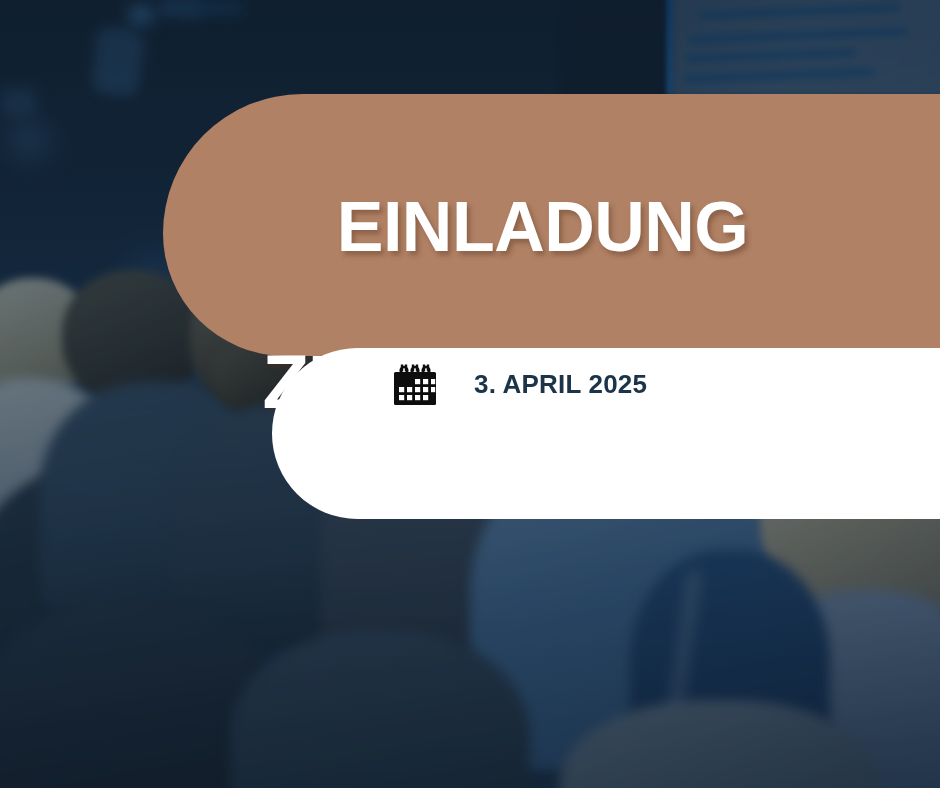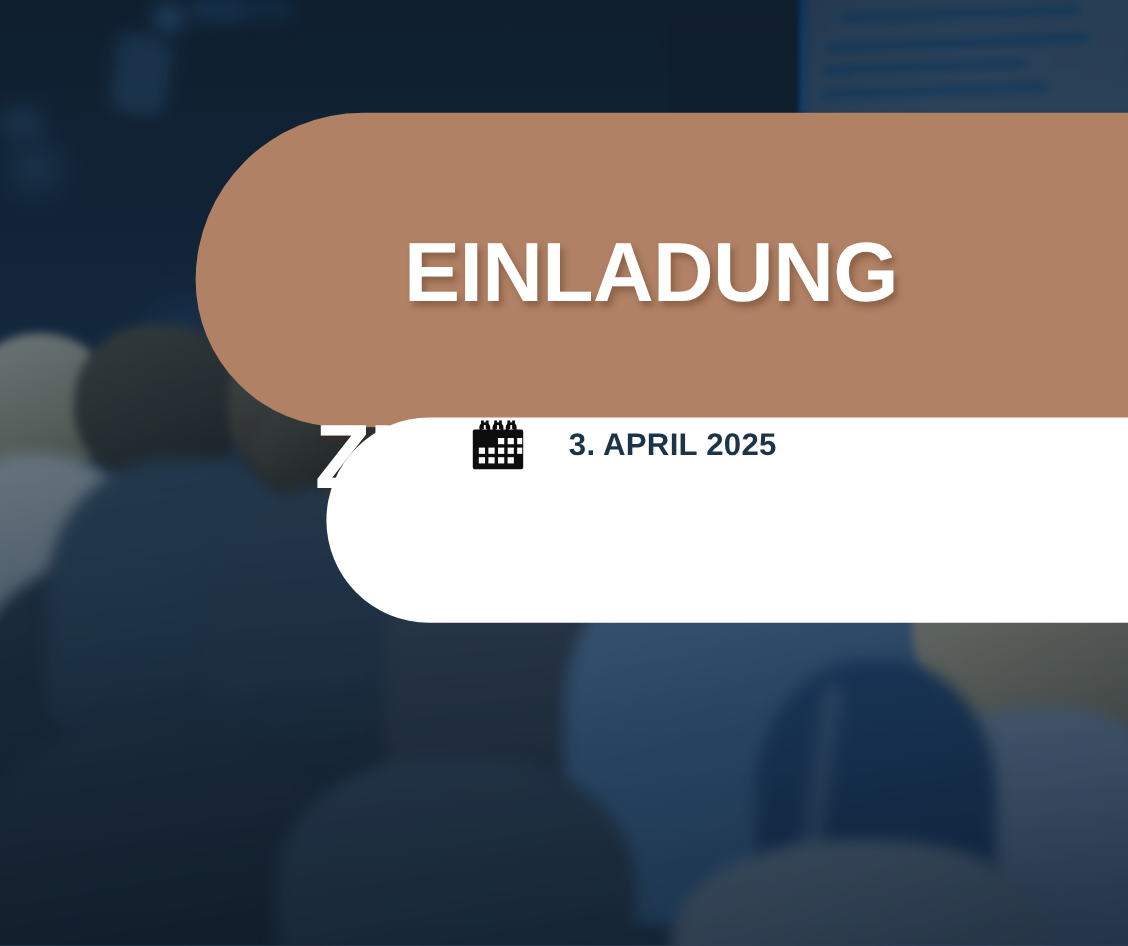--- a/index.html
+++ b/index.html
@@ -114,21 +114,21 @@
   .info-panel {
     position:absolute;
     left:272px; top:348px;
     width:668px; height:171px;
     background:#ffffff;
     border-radius:90px 0 0 90px;
   }
 
   .info-rows {
     position:absolute;
-    left:388px; top:344px;
+    left:388px; top:358px;
     width:540px;
     display:flex;
     flex-direction:row;
     gap:1px;
   }
   .info-row {
     display:flex;
     align-items:center;
     height:53px;
   }

